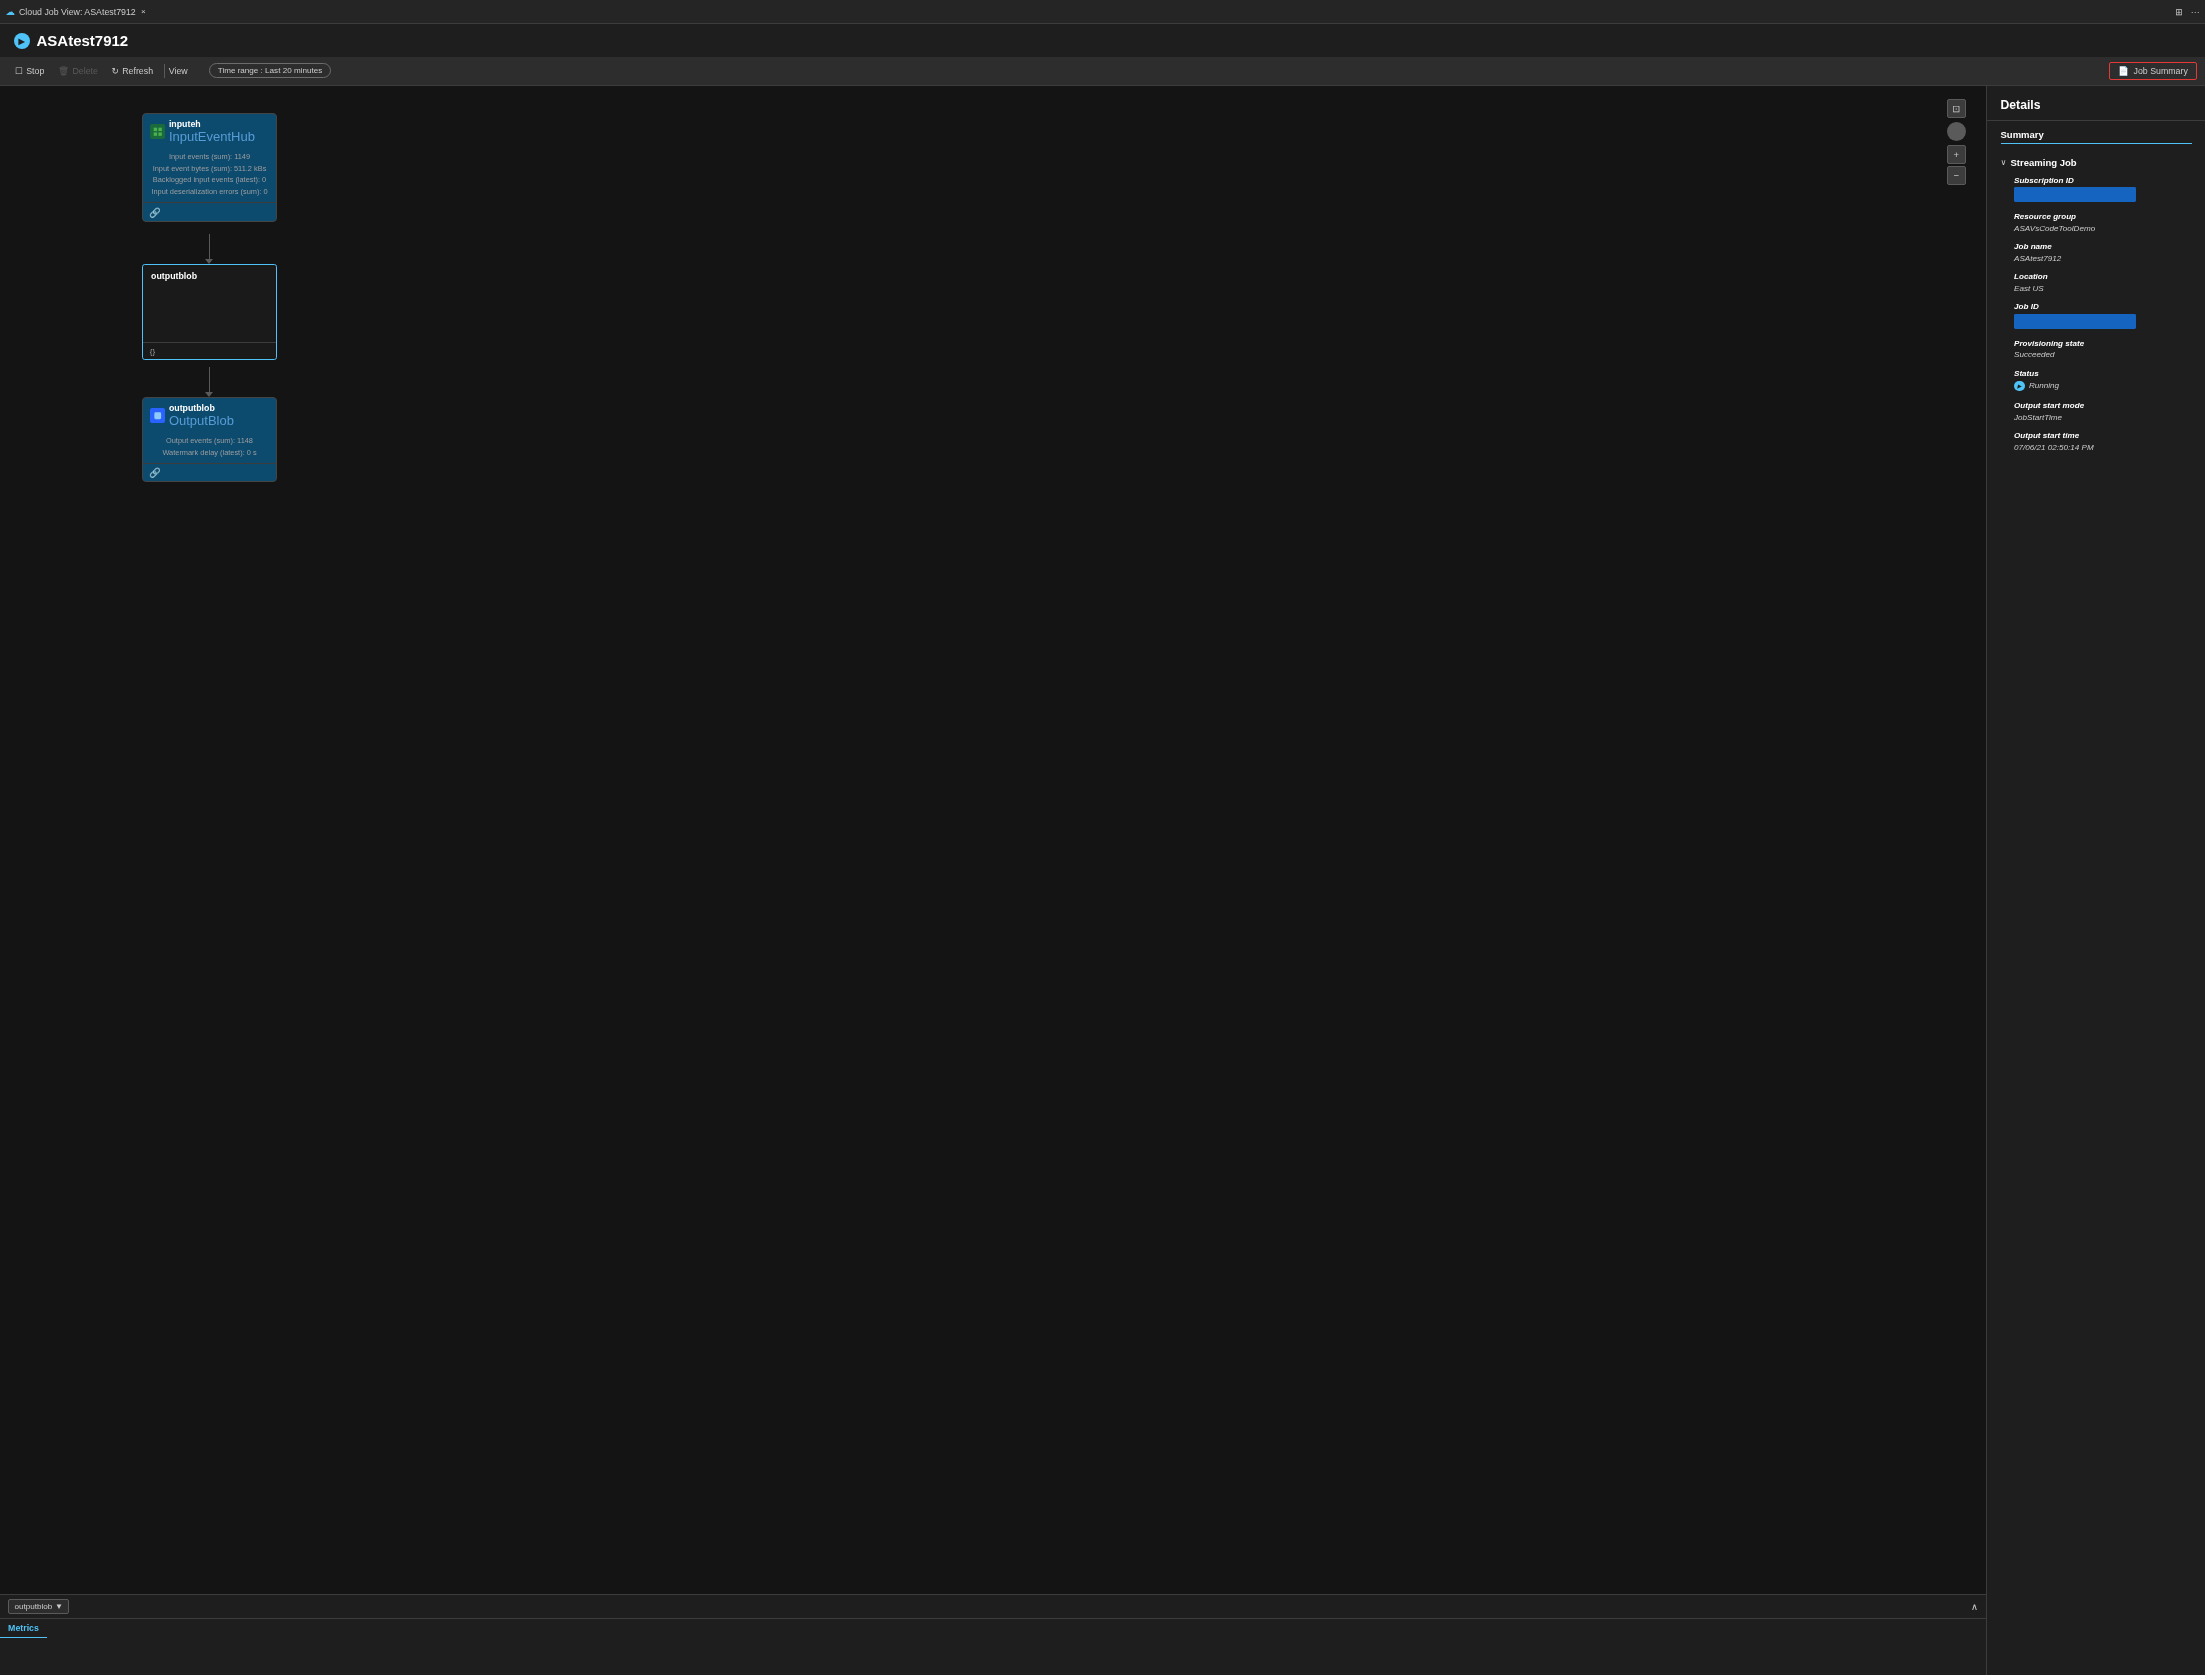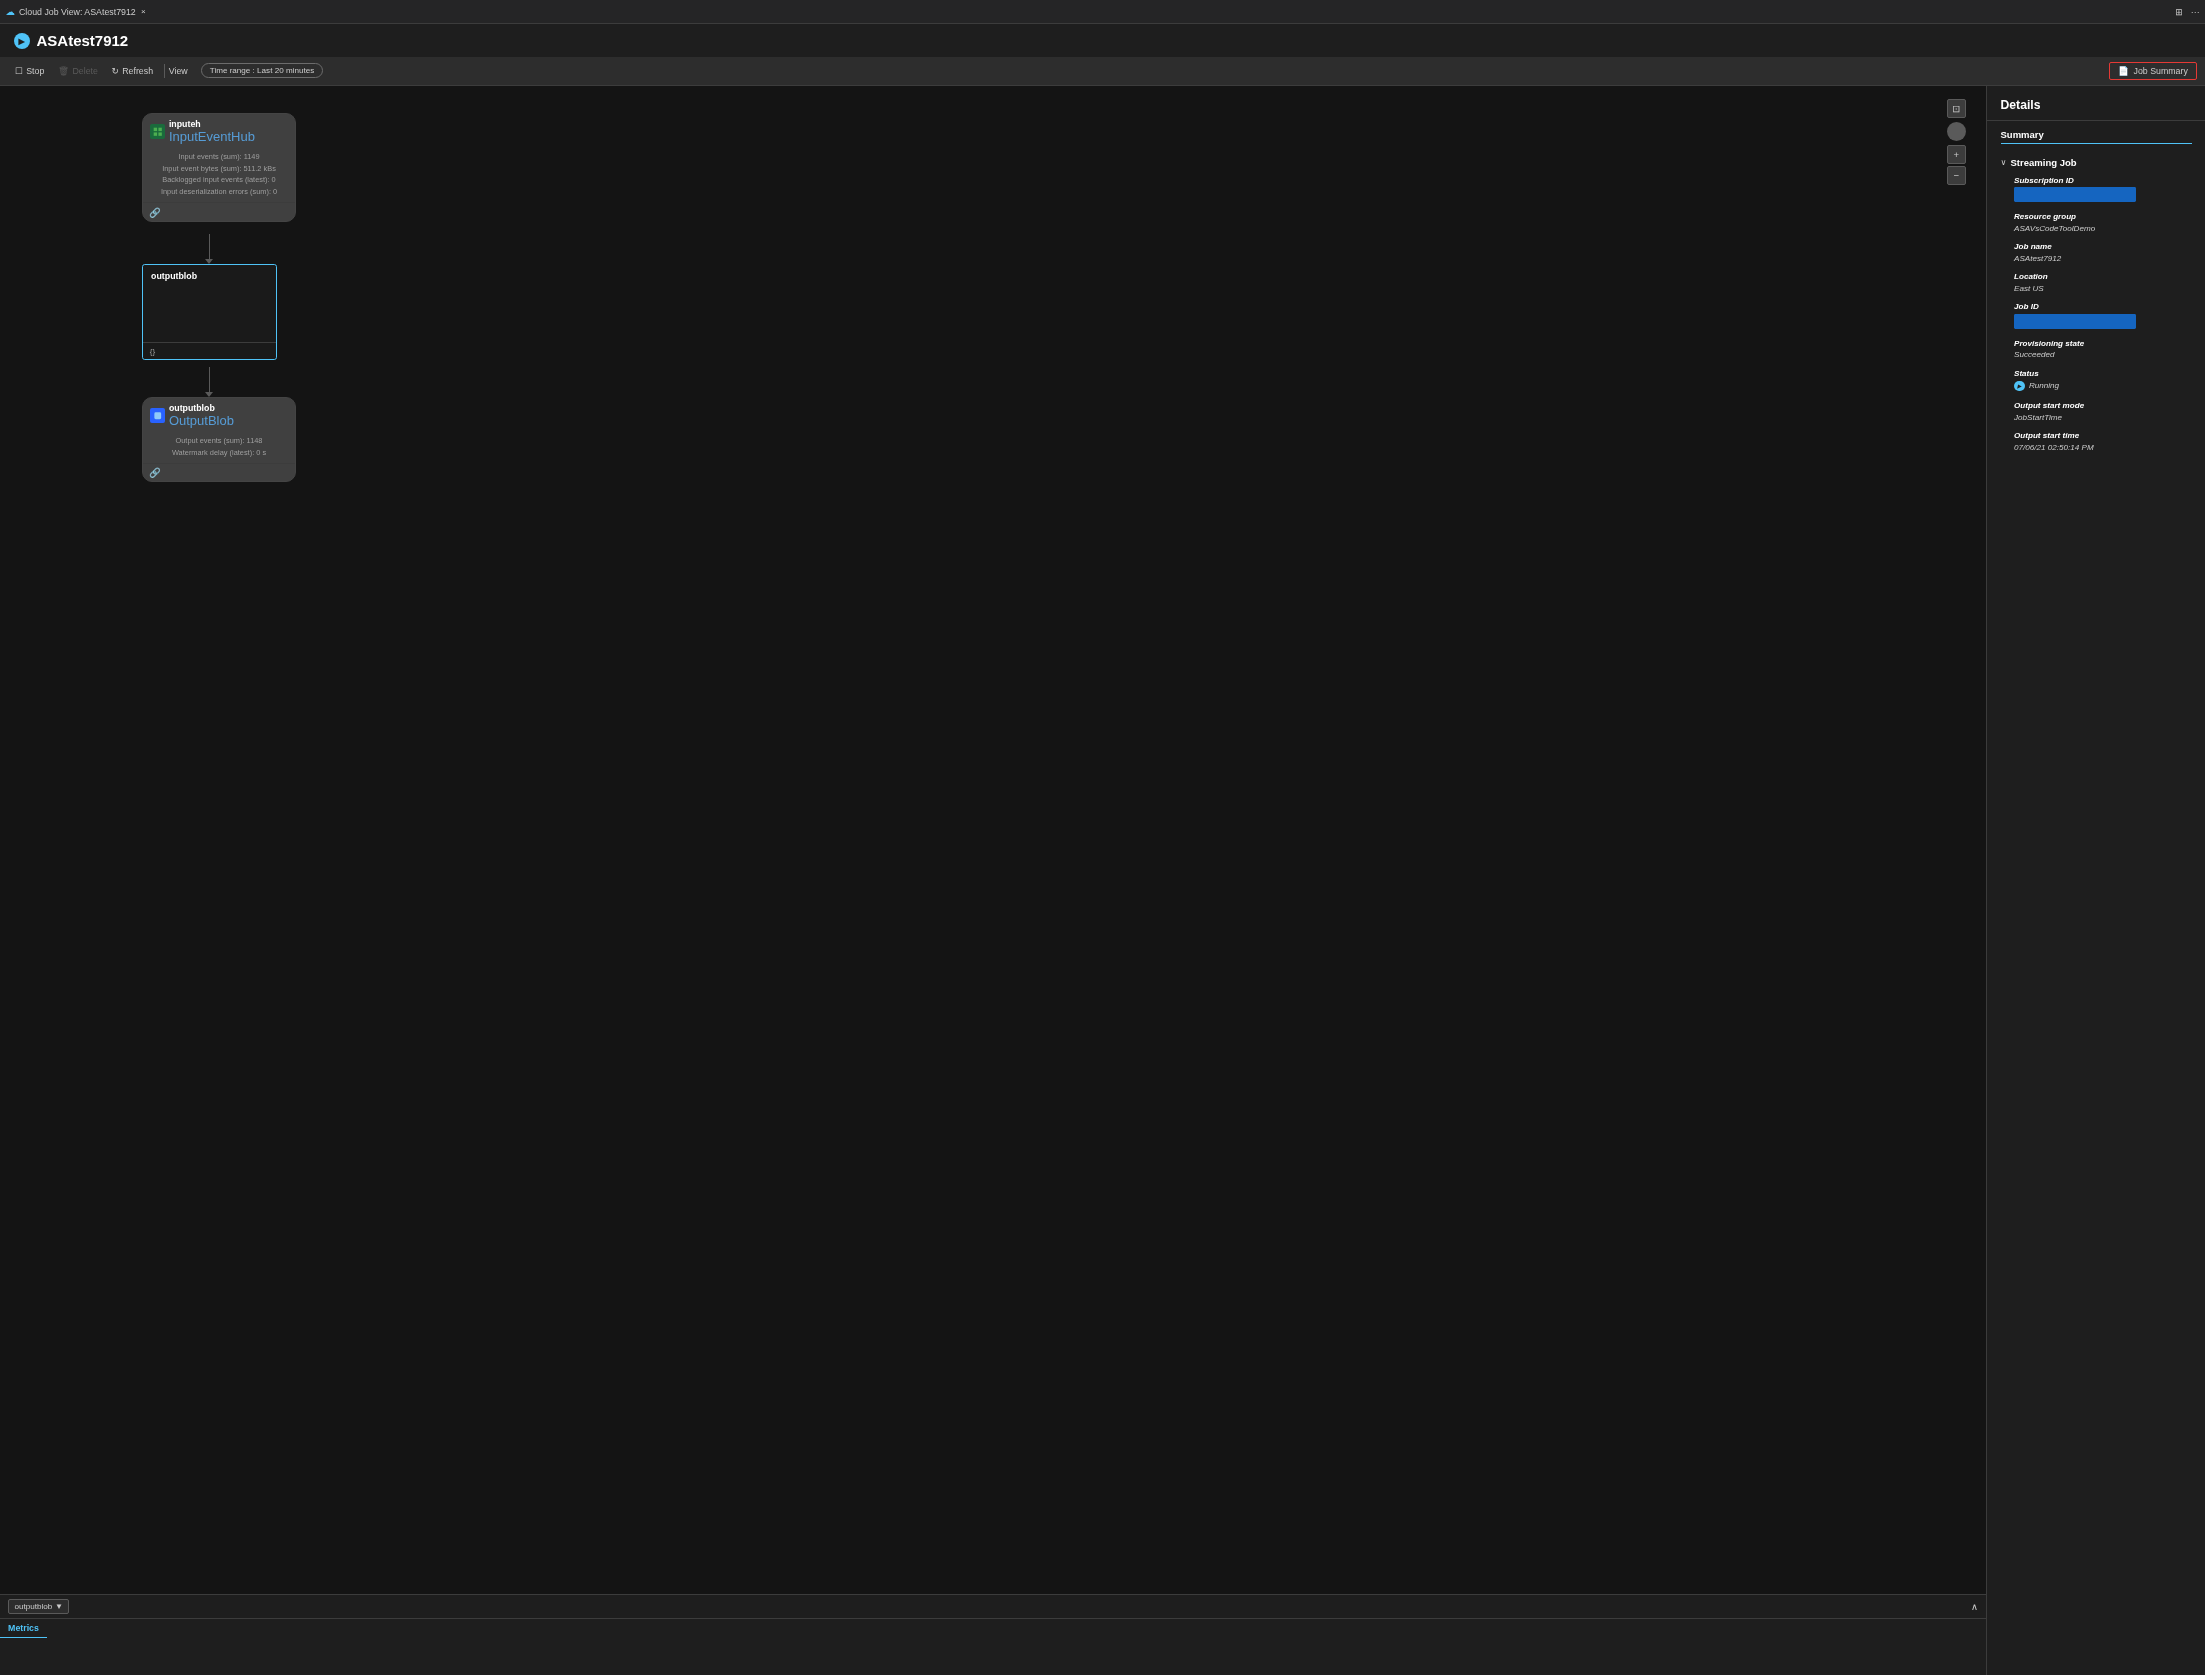--- a/index.html
+++ b/index.html
@@ -115,21 +115,21 @@
     }
     .toolbar-separator {
       width: 0.7px;
       height: 13.5px;
       background: #5a5a5a;
       margin: 0 4.1px;
     }
     .toolbar-view-label {
       color: #cccccc;
       font-size: 8.8px;
-      margin-right: 13px;
+      margin-right: 21px;
     }
     .time-range-btn {
       background: transparent;
       border: 0.7px solid #6c6c6c;
       border-radius: 8.1px;
       padding: 2px 8.1px;
       color: #cccccc;
       cursor: pointer;
       font-size: 8.1px;
     }
@@ -166,24 +166,24 @@
 
     .canvas-viewport {
       flex: 1;
       position: relative;
       overflow: hidden;
     }
 
     
     .node {
       position: absolute;
-      background: #404040;
+      background: #0c4a6e;
       border: 0.7px solid #444;
-      border-radius: 10px;
-      width: 154px;
+      border-radius: 4px;
+      width: 135px;
     }
     .node-header {
       display: flex;
       align-items: center;
       gap: 4.1px;
       padding: 5.4px 6.8px 4.1px 6.8px;
     }
     .node-icon {
       width: 15px;
       height: 15px;

